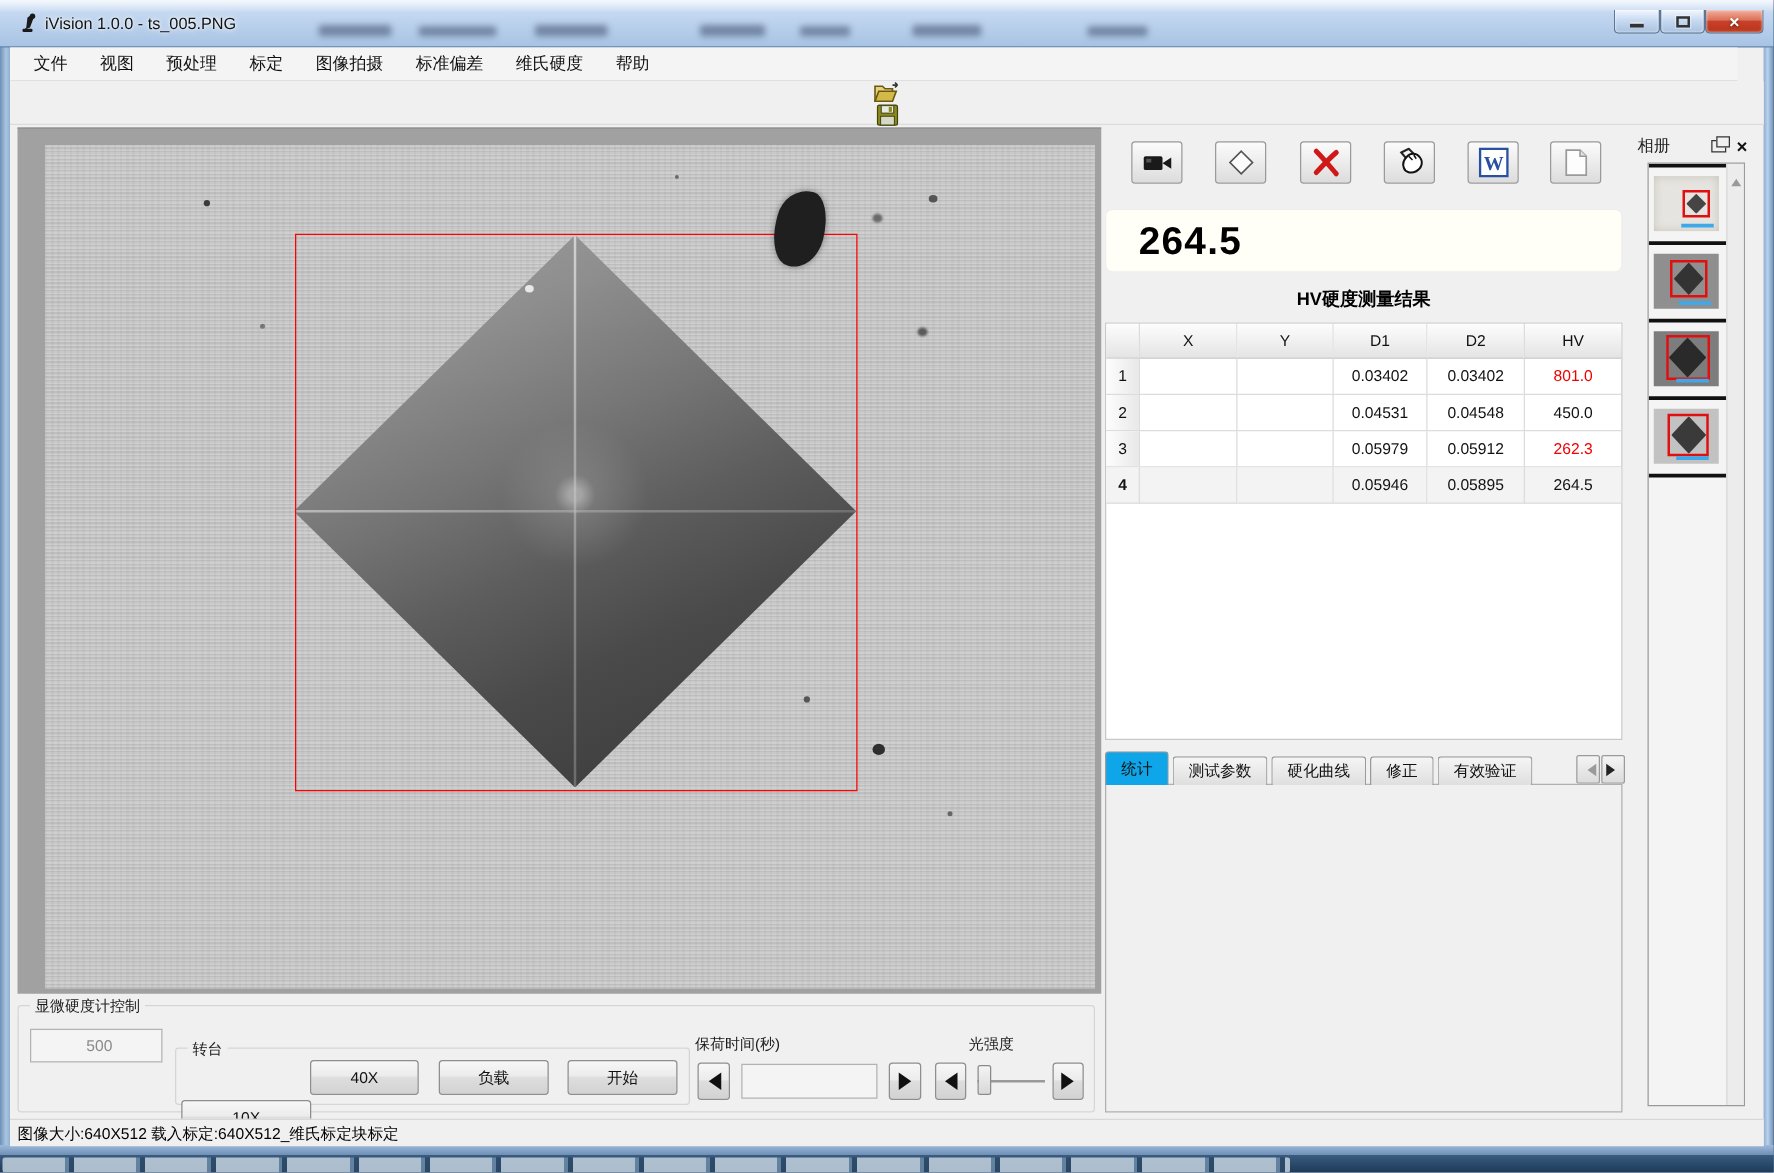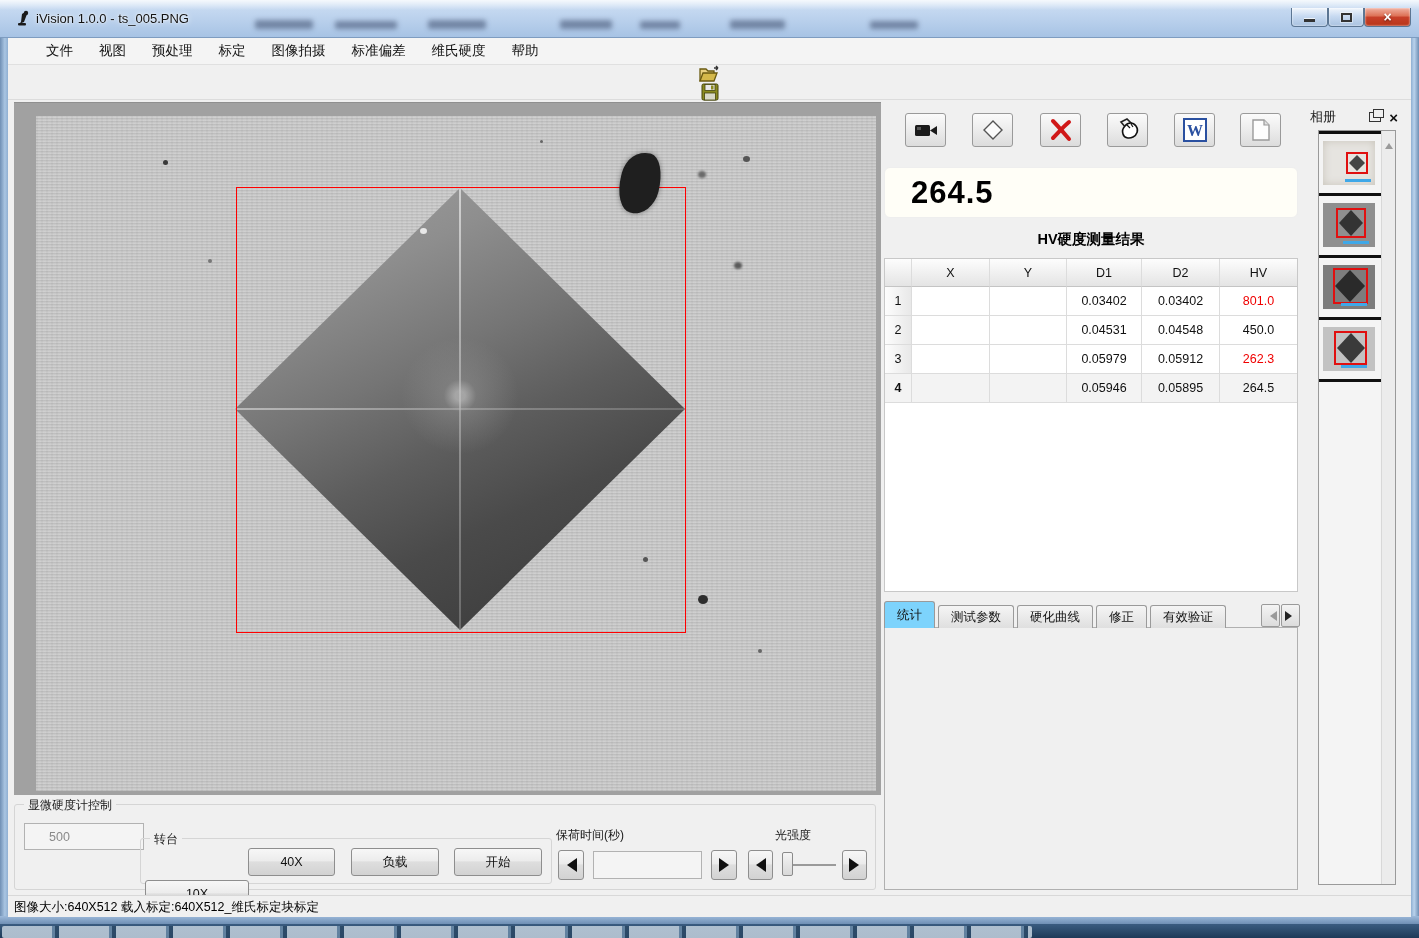--- a/index.html
+++ b/index.html
@@ -33,21 +33,21 @@
     background:linear-gradient(90deg,#6f8fb4,#a9c5e2 60%,#8fafd2); }
   .frame-right { position:absolute; left:1411px; top:38px; width:8px; height:886px;
     background:linear-gradient(90deg,#8fafd2,#b9d2ec 40%,#6f8fb4); }
   .frame-bottom { position:absolute; left:0; top:916px; width:1419px; height:8px;
     background:linear-gradient(#9cb9da,#6f8fb4); }
 
   .client { position:absolute; left:8px; top:38px; width:1403px; height:878px; background:#f0f0f0; }
 
   
   .menubar { position:absolute; left:8px; top:38px; width:1382px; height:27px; background:#f4f4f4;
-    border-bottom:1px solid #e0e0e0; display:flex; align-items:center; padding-left:27px; gap:4px; }
+    border-bottom:1px solid #e0e0e0; display:flex; align-items:center; padding-left:8px; gap:4px; }
   .menu-item { font-size:13.5px; color:#111; padding:3px 11px; }
   .toolbar { position:absolute; left:8px; top:65px; width:1403px; height:35px; background:#f0f0f0;
     border-bottom:1px solid #dcdcdc; display:flex; align-items:center;flex-direction:column; }
   .grip { width:4px; height:22px; margin:0 5px 0 8px;
     background:repeating-linear-gradient(#b5b5b5 0 2px, transparent 2px 4px); }
   .tsep { width:1px; height:26px; background:#d5d5d5; margin:0 4px; }
   .tool { width:28px; height:26px; display:flex; align-items:center; justify-content:center; }
   .zoom-combo { width:62px; height:24px; border:1px solid #6a96c8; background:#fff; display:flex;
     align-items:center; font-size:12.5px; color:#123; padding-left:8px; position:relative; margin:0 4px; }
   .zoom-combo .arr { position:absolute; right:6px; top:10px; width:0; height:0;
@@ -120,21 +120,21 @@
   .c0{width:27px;} .c1{width:78px;} .c2{width:77px;} .c3{width:75px;} .c4{width:78px;} .c5{width:77px; border-right:none;}
   .hv-red { color:#f00000; }
   .trow.sel .tcell { background:#f3f3f3; }
   .trow.sel .tcell.rowh { font-weight:bold; }
 
   
   .tabstrip { position:absolute; left:884px; top:602px; height:26px; display:flex; align-items:flex-end; gap:3px; z-index:2; }
   .tab { height:23px; padding:0 12px; border:1px solid #9a9a9a; border-bottom:none; border-radius:3px 3px 0 0;
     background:linear-gradient(#f5f5f5,#dfdfdf); font-size:12.5px; color:#111;
     display:flex; align-items:center; justify-content:center; }
-  .tab.active { height:27px; background:#7dd3fc; position:relative; z-index:3; font-weight:500; }
+  .tab.active { height:27px; background:#0ea5e9; position:relative; z-index:3; font-weight:500; }
   .tabarrow { position:absolute; top:604px; width:19px; height:23px;
     background:linear-gradient(#f4f4f4,#dcdcdc); border:1px solid #9a9a9a; border-radius:2px;
     display:flex; align-items:center; justify-content:center; }
   .ta-l { width:0;height:0;border:5px solid transparent;border-right:7px solid #9a9a9a; }
   .ta-r { width:0;height:0;border:5px solid transparent;border-left:7px solid #222; }
   .tabpanel { position:absolute; left:884px; top:627px; width:414px; height:263px;
     border:1px solid #b0b0b0; background:#f0f0f0; z-index:1; }
   .statrow { position:absolute; left:884px; width:414px; height:23px; display:flex; align-items:center; padding-left:12px; }
   .slabel { font-size:12px; font-weight:bold; color:#111; text-align:right; }
   .sl1 { width:60px; margin-right:7px; } .sl2 { width:75px; margin:0 7px 0 10px; }
@@ -324,21 +324,21 @@
       <div class="speck" style="left:607px;top:441px;width:5px;height:5px;background:#555;"></div>
       <div class="speck" style="left:722px;top:533px;width:4px;height:4px;background:#666;"></div>
       <div class="speck" style="left:384px;top:112px;width:7px;height:6px;background:#e8e8e8;"></div>
     </div>
   </div>
 
   <div class="groupbox" style="left:14px;top:804px;width:862px;height:86px;background:#f0f0f0;">
     <span class="glabel">显微硬度计控制</span>
   </div>
   <span class="ctl-label" style="left:26px;top:826px;">负载 (克)</span>
-  <div class="textbox" style="left:24px;top:823px;width:120px;height:27px;padding-left:24px;">500</div>
+  <div class="textbox" style="left:24px;top:823px;width:106px;height:27px;padding-left:44px;">500</div>
 
   <div class="groupbox" style="left:140px;top:838px;width:412px;height:46px;">
     <span class="glabel">转台</span>
   </div>
   <div class="btn7" style="left:145px;top:880px;width:104px;height:28px;">10X</div>
   <div class="btn7" style="left:248px;top:848px;width:87px;height:28px;">40X</div>
   <div class="btn7" style="left:351px;top:848px;width:88px;height:28px;">负载</div>
   <div class="btn7" style="left:454px;top:848px;width:88px;height:28px;">开始</div>
 
   <span class="ctl-label" style="left:556px;top:827px;">保荷时间(秒)</span>

